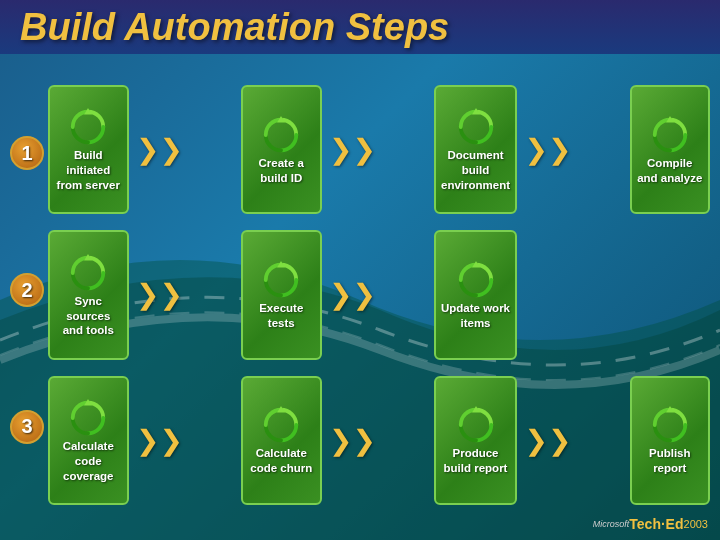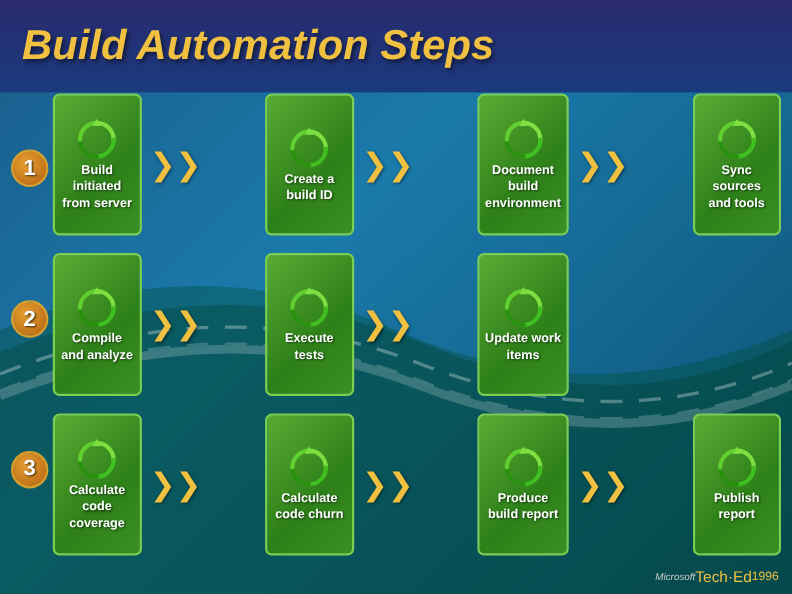--- a/index.html
+++ b/index.html
@@ -25,21 +25,21 @@
       inset: 0;
       width: 100%;
       height: 100%;
     }
 
     .title-bar {
       position: absolute;
       top: 0;
       left: 0;
       right: 0;
-      height: 84px;
+      height: 54px;
       background: linear-gradient(180deg, #2a2a6e 0%, #1a3a7e 100%);
       display: flex;
       align-items: center;
       padding: 0 20px;
     }
 
     .title-text {
       font-size: 38px;
       font-weight: bold;
       color: #f0c040;
@@ -229,32 +229,32 @@
     <span class="chevron">❯❯</span>
   </div>
   <div class="cell step">
     <svg class="cycle" viewBox="0 0 44 44">
       <path d="M22 6 A16 16 0 0 1 38 22" stroke="#7fdf40" stroke-width="4" fill="none" stroke-linecap="round"></path>
       <path d="M38 22 A16 16 0 0 1 22 38" stroke="#40bf20" stroke-width="4" fill="none" stroke-linecap="round"></path>
       <path d="M22 38 A16 16 0 0 1 6 22" stroke="#2a9010" stroke-width="4" fill="none" stroke-linecap="round"></path>
       <path d="M6 22 A16 16 0 0 1 22 6" stroke="#60cf30" stroke-width="4" fill="none" stroke-linecap="round"></path>
       <polygon points="22,2 26,9 18,9" fill="#7fdf40"></polygon>
     </svg>
+    <span class="step-label">Compile and analyze</span>
+  </div>
+
+  <div class="cell step">
+    <svg class="cycle" viewBox="0 0 44 44">
+      <path d="M22 6 A16 16 0 0 1 38 22" stroke="#7fdf40" stroke-width="4" fill="none" stroke-linecap="round"></path>
+      <path d="M38 22 A16 16 0 0 1 22 38" stroke="#40bf20" stroke-width="4" fill="none" stroke-linecap="round"></path>
+      <path d="M22 38 A16 16 0 0 1 6 22" stroke="#2a9010" stroke-width="4" fill="none" stroke-linecap="round"></path>
+      <path d="M6 22 A16 16 0 0 1 22 6" stroke="#60cf30" stroke-width="4" fill="none" stroke-linecap="round"></path>
+      <polygon points="22,2 26,9 18,9" fill="#7fdf40"></polygon>
+    </svg>
     <span class="step-label">Sync sources and tools</span>
-  </div>
-
-  <div class="cell step">
-    <svg class="cycle" viewBox="0 0 44 44">
-      <path d="M22 6 A16 16 0 0 1 38 22" stroke="#7fdf40" stroke-width="4" fill="none" stroke-linecap="round"></path>
-      <path d="M38 22 A16 16 0 0 1 22 38" stroke="#40bf20" stroke-width="4" fill="none" stroke-linecap="round"></path>
-      <path d="M22 38 A16 16 0 0 1 6 22" stroke="#2a9010" stroke-width="4" fill="none" stroke-linecap="round"></path>
-      <path d="M6 22 A16 16 0 0 1 22 6" stroke="#60cf30" stroke-width="4" fill="none" stroke-linecap="round"></path>
-      <polygon points="22,2 26,9 18,9" fill="#7fdf40"></polygon>
-    </svg>
-    <span class="step-label">Compile and analyze</span>
   </div>
   <div class="cell arrow-c">
     <span class="chevron">❯❯</span>
   </div>
   <div class="cell step">
     <svg class="cycle" viewBox="0 0 44 44">
       <path d="M22 6 A16 16 0 0 1 38 22" stroke="#7fdf40" stroke-width="4" fill="none" stroke-linecap="round"></path>
       <path d="M38 22 A16 16 0 0 1 22 38" stroke="#40bf20" stroke-width="4" fill="none" stroke-linecap="round"></path>
       <path d="M22 38 A16 16 0 0 1 6 22" stroke="#2a9010" stroke-width="4" fill="none" stroke-linecap="round"></path>
       <path d="M6 22 A16 16 0 0 1 22 6" stroke="#60cf30" stroke-width="4" fill="none" stroke-linecap="round"></path>
@@ -325,15 +325,15 @@
       <path d="M6 22 A16 16 0 0 1 22 6" stroke="#60cf30" stroke-width="4" fill="none" stroke-linecap="round"></path>
       <polygon points="22,2 26,9 18,9" fill="#7fdf40"></polygon>
     </svg>
     <span class="step-label">Publish report</span>
   </div>
 
 </div>
 
 <div class="brand-badge">
   <span class="ms-text">Microsoft</span>
-  <span class="tech-ed" style="color:#f0c040; font-size:14px; font-weight:normal;">Tech·Ed</span>
-  <span class="year-text">1996</span>
+  <span class="tech-ed" style="color:#f0c040; font-size:14px; font-weight:bold;">Tech·Ed</span>
+  <span class="year-text">2003</span>
 </div>
 
 </body></html>

